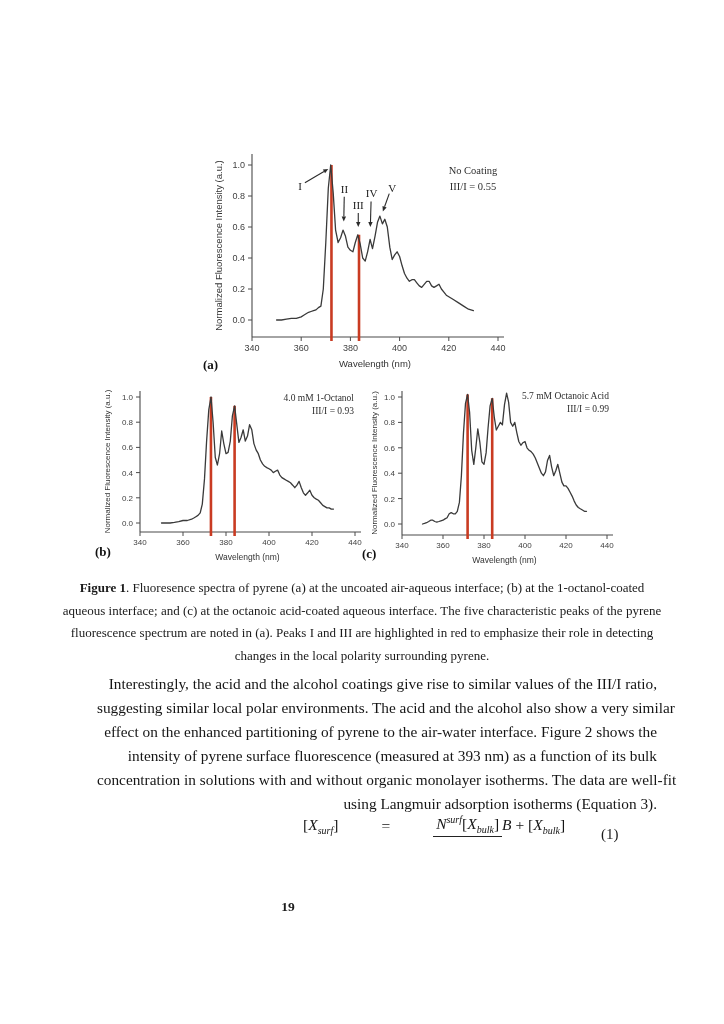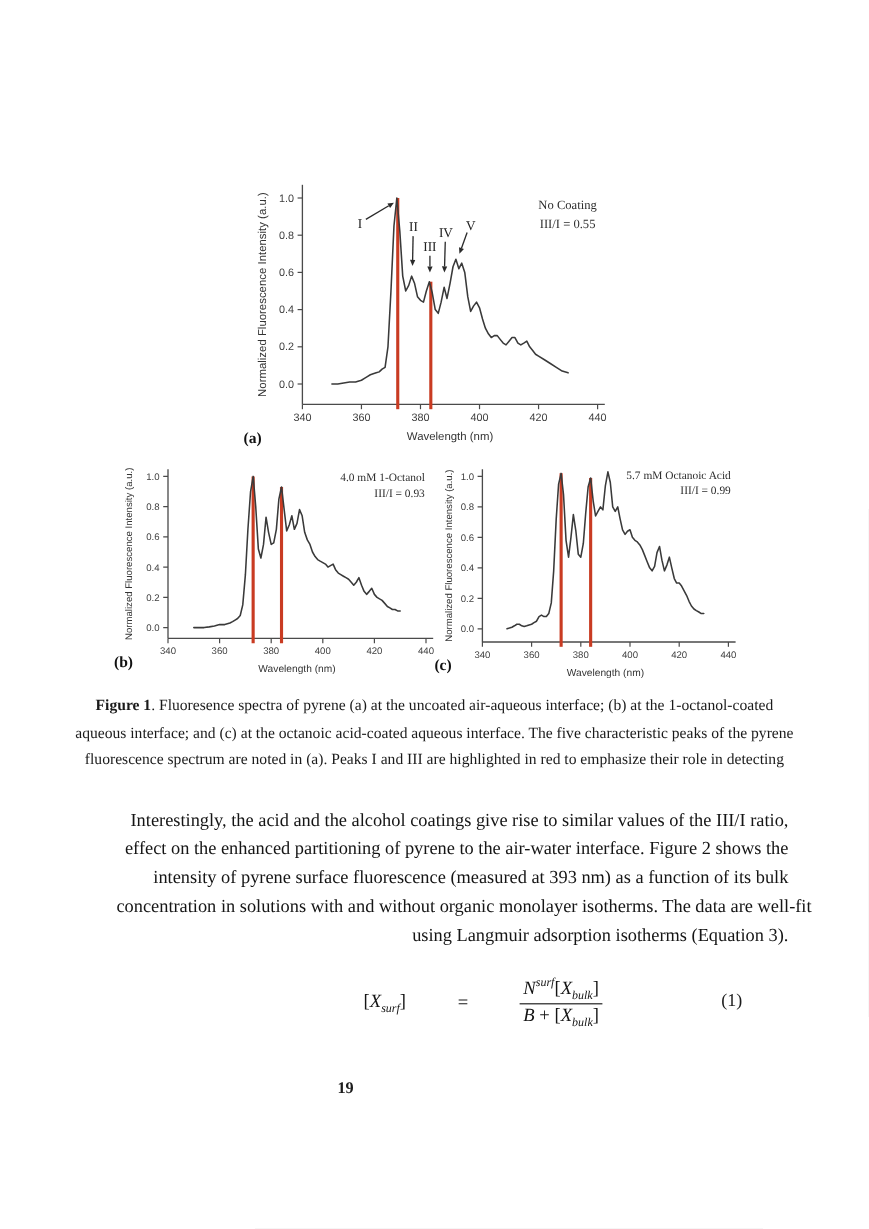--- a/index.html
+++ b/index.html
@@ -43,21 +43,21 @@
     display:flex;
     align-items:center;
     font-size:15.5px;
     font-family:"Liberation Serif", serif;
     color:#151515;
     gap:36px;
   }
   .equation i{font-family:"Liberation Serif", serif;}
   .eq-lhs{white-space:nowrap;}
   .eq-equals{margin:0 7px;}
-  .eq-frac{display:inline-flex;flex-direction:column;align-items:center;}
+  .eq-frac{display:inline-flex;flex-direction:row;align-items:center;}
   .eq-num{padding:0 3px 1px 3px;border-bottom:1.2px solid #222;white-space:nowrap;}
   .eq-den{padding-top:1px;white-space:nowrap;}
   .eq-num sup{font-size:10px;}
   sub,sup{font-size:10px;}
   .eq-number{
     position:absolute;
     left:601px; top:826px;
     font-size:15px;
   }
   .page-number{
@@ -201,24 +201,26 @@
     </div>
 
   <div class="panel-label" style="left:203px;top:357px;">(a)</div>
   <div class="panel-label" style="left:95px;top:544px;">(b)</div>
   <div class="panel-label" style="left:362px;top:546px;">(c)</div>
 
   <div class="caption">
     <div class="cap-line"><b>Figure 1</b><span>. Fluoresence spectra of pyrene (a) at the uncoated air-aqueous interface; (b) at the 1-octanol-coated</span></div>
     <div class="cap-line">aqueous interface; and (c) at the octanoic acid-coated aqueous interface. The five characteristic peaks of the pyrene</div>
     <div class="cap-line">fluorescence spectrum are noted in (a). Peaks I and III are highlighted in red to emphasize their role in detecting</div>
+    <div class="cap-line">changes in the local polarity surrounding pyrene.</div>
   </div>
 
   <div class="bodytext">
     <div class="b-line">Interestingly, the acid and the alcohol coatings give rise to similar values of the III/I ratio,</div>
+    <div class="b-line">suggesting similar local polar environments. The acid and the alcohol also show a very similar</div>
     <div class="b-line">effect on the enhanced partitioning of pyrene to the air-water interface. Figure 2 shows the</div>
     <div class="b-line">intensity of pyrene surface fluorescence (measured at 393 nm) as a function of its bulk</div>
     <div class="b-line">concentration in solutions with and without organic monolayer isotherms. The data are well-fit</div>
     <div class="b-line">using Langmuir adsorption isotherms (Equation 3).</div>
   </div>
 
   <div class="equation">
     <span class="eq-lhs"><span>[</span><i>X</i><sub><i>surf</i></sub><span>]</span></span>
     <span class="eq-equals">=</span>
     <span class="eq-frac">

